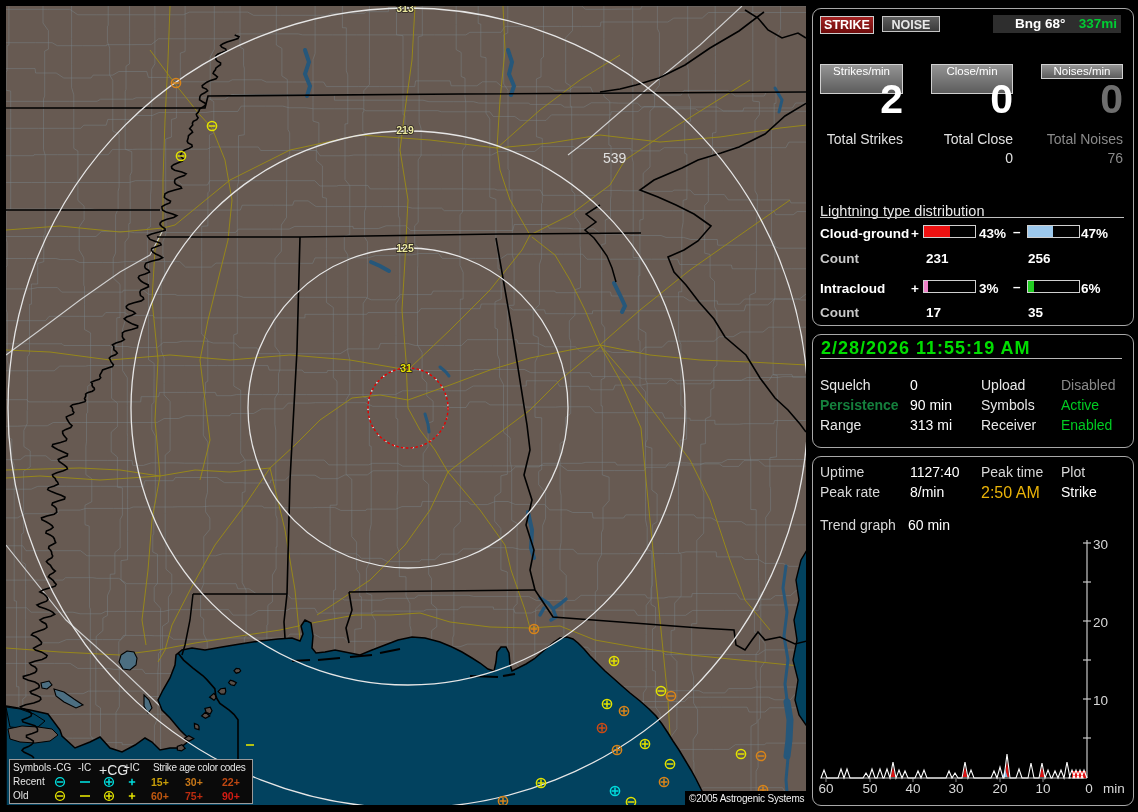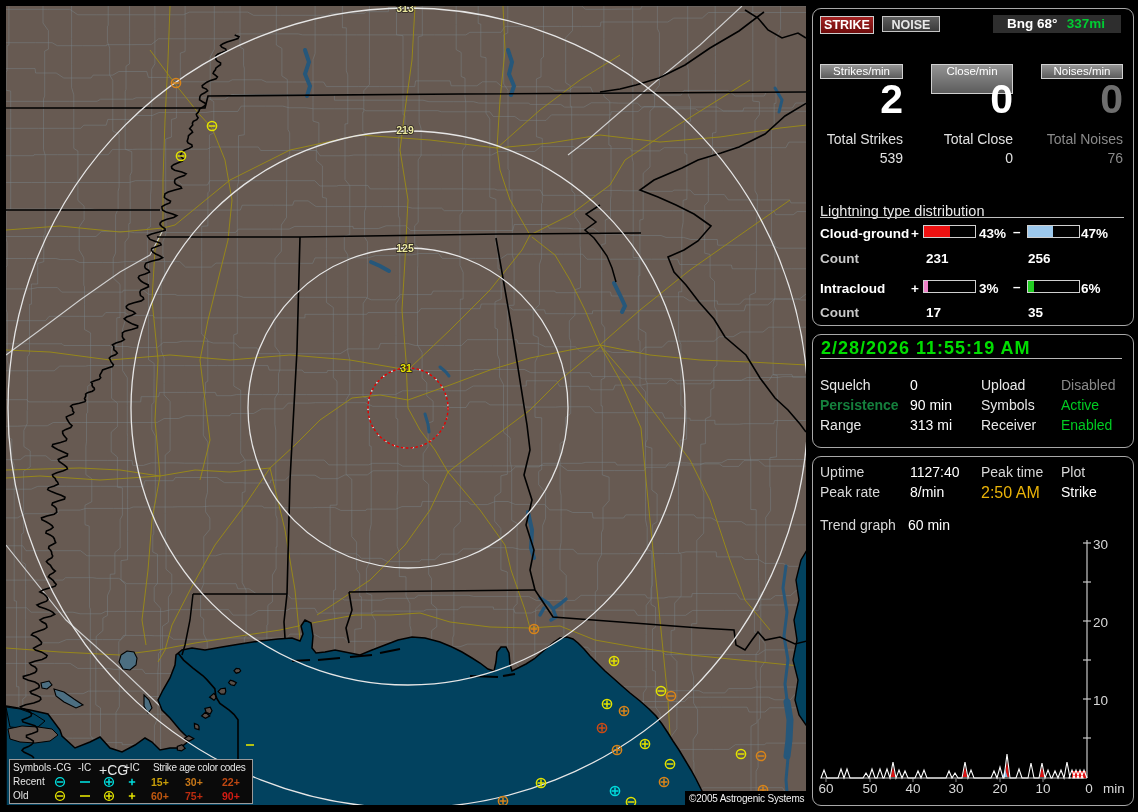--- a/index.html
+++ b/index.html
@@ -184,31 +184,31 @@
     <line x1="109" y1="792.8" x2="109" y2="799.2" stroke="#e2e200" stroke-width="1.5"></line>
     <line x1="128.8" y1="796" x2="135.2" y2="796" stroke="#e2e200" stroke-width="1.5"></line>
     <line x1="132" y1="792.8" x2="132" y2="799.2" stroke="#e2e200" stroke-width="1.5"></line>
   </svg>
 <div style="position:absolute;left:685px;top:791px;width:122px;height:15px;background:#000;z-index:5;font-size:10px;letter-spacing:-0.2px;color:#f2f2f2;padding-left:4px;line-height:15px;white-space:nowrap;overflow:hidden">©2005 Astrogenic Systems</div>
 <div class="panel" style="top:8px;height:318px"></div>
 <div class="panel" style="top:334px;height:114px"></div>
 <div class="panel" style="top:456px;height:350px"></div>
 <div style="position:absolute;left:820px;top:16px;width:54px;height:18px;background:linear-gradient(#a32222,#6e0c0c);border:1px solid #cccccc;color:#fff;font-weight:bold;font-size:12.5px;text-align:center;line-height:16px">STRIKE</div>
 <div style="position:absolute;left:882px;top:16px;width:58px;height:16px;background:linear-gradient(#5e5e5e,#3a3a3a);border:1px solid #c4c4c4;color:#e8e8e8;font-weight:bold;font-size:12.5px;text-align:center;line-height:16px">NOISE</div>
-<div style="position:absolute;left:993px;top:15px;width:128px;height:18px;background:#2e2e2e;font-size:13.5px;line-height:18px;font-weight:bold"><span style="color:#fff;padding-left:14px">Bng 68°</span><span style="color:#00cc33;float:right;padding-right:16px">337mi</span></div>
-<div class="btn" style="left:820px;top:64px;width:83px;height:15px">Strikes/min</div>
+<div style="position:absolute;left:993px;top:15px;width:128px;height:18px;background:#2e2e2e;font-size:13.5px;line-height:18px;font-weight:bold"><span style="color:#fff;padding-left:22px">Bng 68°</span><span style="color:#00cc33;float:right;padding-right:4px">337mi</span></div>
+<div class="btn" style="left:820px;top:64px;width:83px;height:30px">Strikes/min</div>
 <div class="btn" style="left:931px;top:64px;width:82px;height:30px">Close/min</div>
 <div class="btn" style="left:1041px;top:64px;width:82px;height:15px">Noises/min</div>
 <div style="position:absolute;left:603px;top:82px;width:300px;text-align:right;font-size:41px;color:#fff;font-weight:bold;white-space:nowrap;line-height:34px">2</div>
 <div style="position:absolute;left:713px;top:82px;width:300px;text-align:right;font-size:41px;color:#fff;font-weight:bold;white-space:nowrap;line-height:34px">0</div>
 <div style="position:absolute;left:823px;top:82px;width:300px;text-align:right;font-size:41px;color:#6e6e6e;font-weight:bold;white-space:nowrap;line-height:34px">0</div>
 <div style="position:absolute;left:603px;top:131px;width:300px;text-align:right;font-size:14px;color:#e0e0e0;font-weight:normal;white-space:nowrap;">Total Strikes</div>
 <div style="position:absolute;left:713px;top:131px;width:300px;text-align:right;font-size:14px;color:#e0e0e0;font-weight:normal;white-space:nowrap;">Total Close</div>
 <div style="position:absolute;left:823px;top:131px;width:300px;text-align:right;font-size:14px;color:#8a8a8a;font-weight:normal;white-space:nowrap;">Total Noises</div>
-<div style="position:absolute;left:603px;top:150px;width:300px;text-align:right;font-size:14px;color:#e0e0e0;font-weight:normal;white-space:nowrap;">539</div>
+<div style="position:absolute;left:603px;top:150px;width:300px;font-size:14px;color:#e0e0e0;font-weight:normal;white-space:nowrap;">539</div>
 <div style="position:absolute;left:713px;top:150px;width:300px;text-align:right;font-size:14px;color:#e0e0e0;font-weight:normal;white-space:nowrap;">0</div>
 <div style="position:absolute;left:823px;top:150px;width:300px;text-align:right;font-size:14px;color:#8a8a8a;font-weight:normal;white-space:nowrap;">76</div>
 <div style="position:absolute;left:820px;top:203px;font-size:14.5px;color:#e8e8e8;font-weight:normal;white-space:nowrap;">Lightning type distribution</div>
 <div style="position:absolute;left:820px;top:217px;width:304px;height:1px;background:#c0c0c0"></div>
 <div style="position:absolute;left:820px;top:226px;font-size:13.5px;color:#fff;font-weight:bold;white-space:nowrap;">Cloud-ground</div>
 <div style="position:absolute;left:911px;top:226px;font-size:13.5px;color:#fff;font-weight:bold;white-space:nowrap;">+</div>
 <div class="bar" style="left:923px;top:225px">
     <div style="width:26px;height:100%;background:#ee1111"></div>
   </div>
 <div style="position:absolute;left:979px;top:226px;font-size:13.5px;color:#fff;font-weight:bold;white-space:nowrap;">43%</div>

